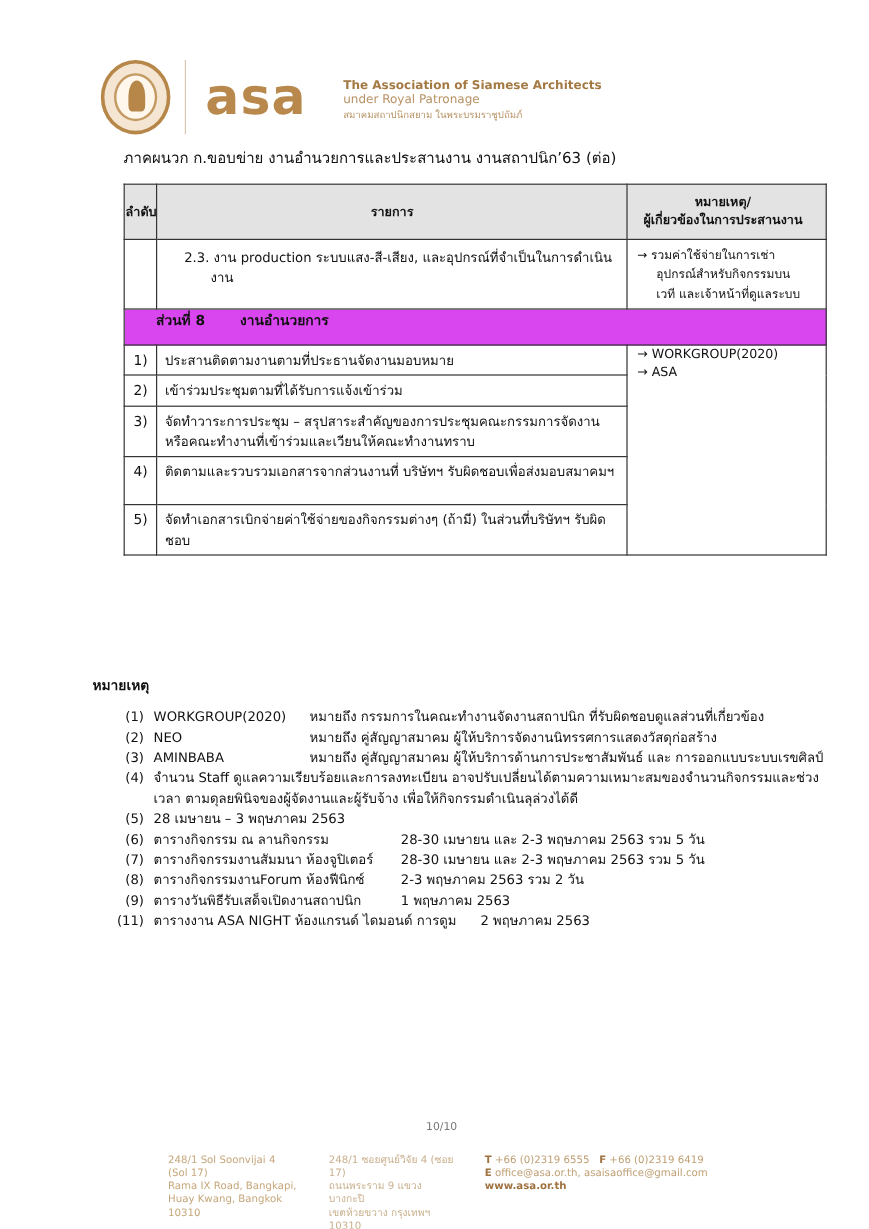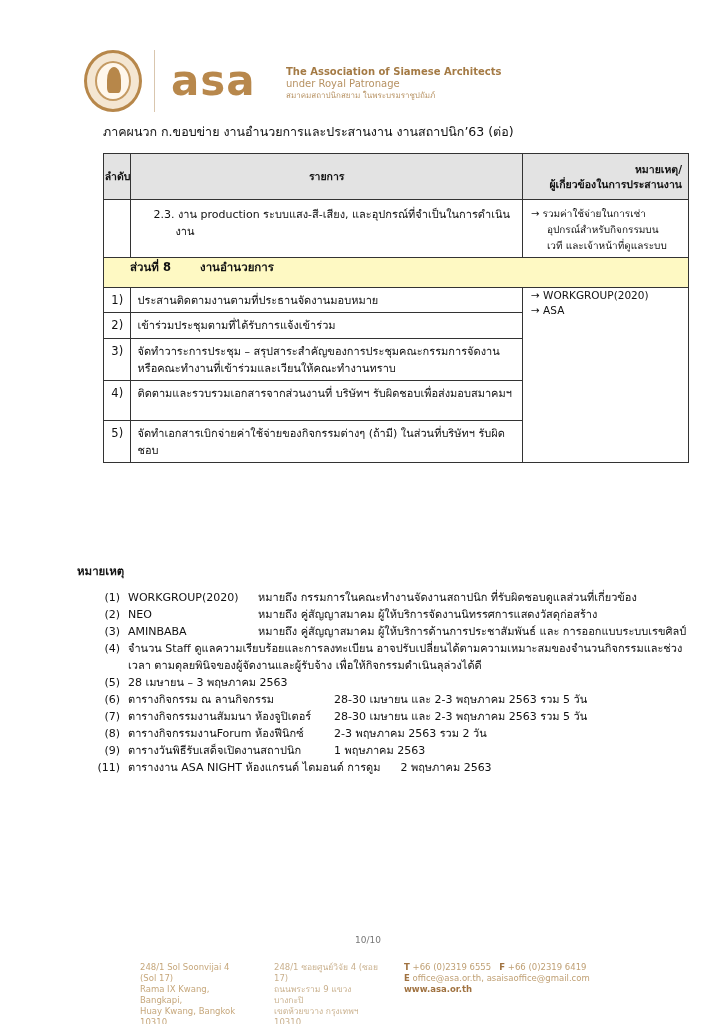--- a/index.html
+++ b/index.html
@@ -20,27 +20,27 @@
 
   .doc-title { position: absolute; left: 103px; top: 122px; font-size: 12.5px; color: #111; }
 
   
   table.main { position: absolute; left: 103px; top: 153px; width: 586px; border-collapse: collapse; font-size: 11px; }
   table.main td, table.main th { border: 1px solid #333; vertical-align: top; }
   table.main th { background: #e3e3e3; font-weight: bold; font-size: 10.5px; height: 46px; vertical-align: middle; }
   .c-no { width: 24px; text-align: right; }
   .c-item { width: 382px; }
   .c-note { width: 162px; }
-  .th-note { text-align: right; padding-right: 6px; line-height: 15px; }
+  .th-note { padding-right: 6px; line-height: 15px; }
   .row23 td { height: 58px; }
   .row23 .item { padding: 6px 6px 0 44px; text-indent: -22px; line-height: 17px; margin-top: 31px; }
   .row23 .note { padding: 6px 4px 0 8px; font-size: 10px; line-height: 16px; }
   .note-line { display: block; }
   .note-indent { padding-left: 16px; }
-  .section td { background: #fef9c3; height: 30px; vertical-align: middle; font-weight: bold; font-size: 11.5px; padding-left: 26px; }
+  .section td { background: #d946ef; height: 30px; vertical-align: middle; font-weight: bold; font-size: 11.5px; padding-left: 26px; }
   .section .sec-num { display: inline-block; width: 66px; }
   .numrow td { line-height: 17px; }
   .numrow .no { text-align: center; padding-top: 4px; font-size: 11.5px; }
   .numrow .item { padding: 4px 6px 3px 6px; }
   .h1 { height: 24px; } .h2 { height: 26px; } .h3 { height: 40px; } .h4 { height: 40px; } .h5 { height: 40px; }
   .numrow .note { padding: 0 4px 0 8px; font-size: 10.5px; line-height: 15px; }
 
   
   .remark-title { position: absolute; left: 77px; top: 562px; font-size: 11.5px; font-weight: bold; }
   .remarks { position: absolute; left: 92px; top: 589px; width: 610px; font-size: 11px; line-height: 17px; }
@@ -179,21 +179,21 @@
     <span class="full">
       <span>ตารางงาน ASA NIGHT ห้องแกรนด์ ไดมอนด์ การดูม</span><span class="gap"></span><span>2 พฤษภาคม 2563</span>
     </span>
   </div>
 </div>
 
 <div class="page-no">10/10</div>
 <div class="footer">
   <div class="f-col c1">
     <div>248/1 Sol Soonvijai 4 (Sol 17)</div>
-    <div>Rama IX Kwang, Bangkapi,</div>
+    <div>Rama IX Road, Bangkapi,</div>
     <div>Huay Kwang, Bangkok 10310</div>
   </div>
   <div class="f-col c2">
     <div>248/1 ซอยศูนย์วิจัย 4 (ซอย 17)</div>
     <div>ถนนพระราม 9 แขวงบางกะปิ</div>
     <div>เขตห้วยขวาง กรุงเทพฯ 10310</div>
   </div>
   <div class="f-col c3">
     <div>
       <b>T</b>

